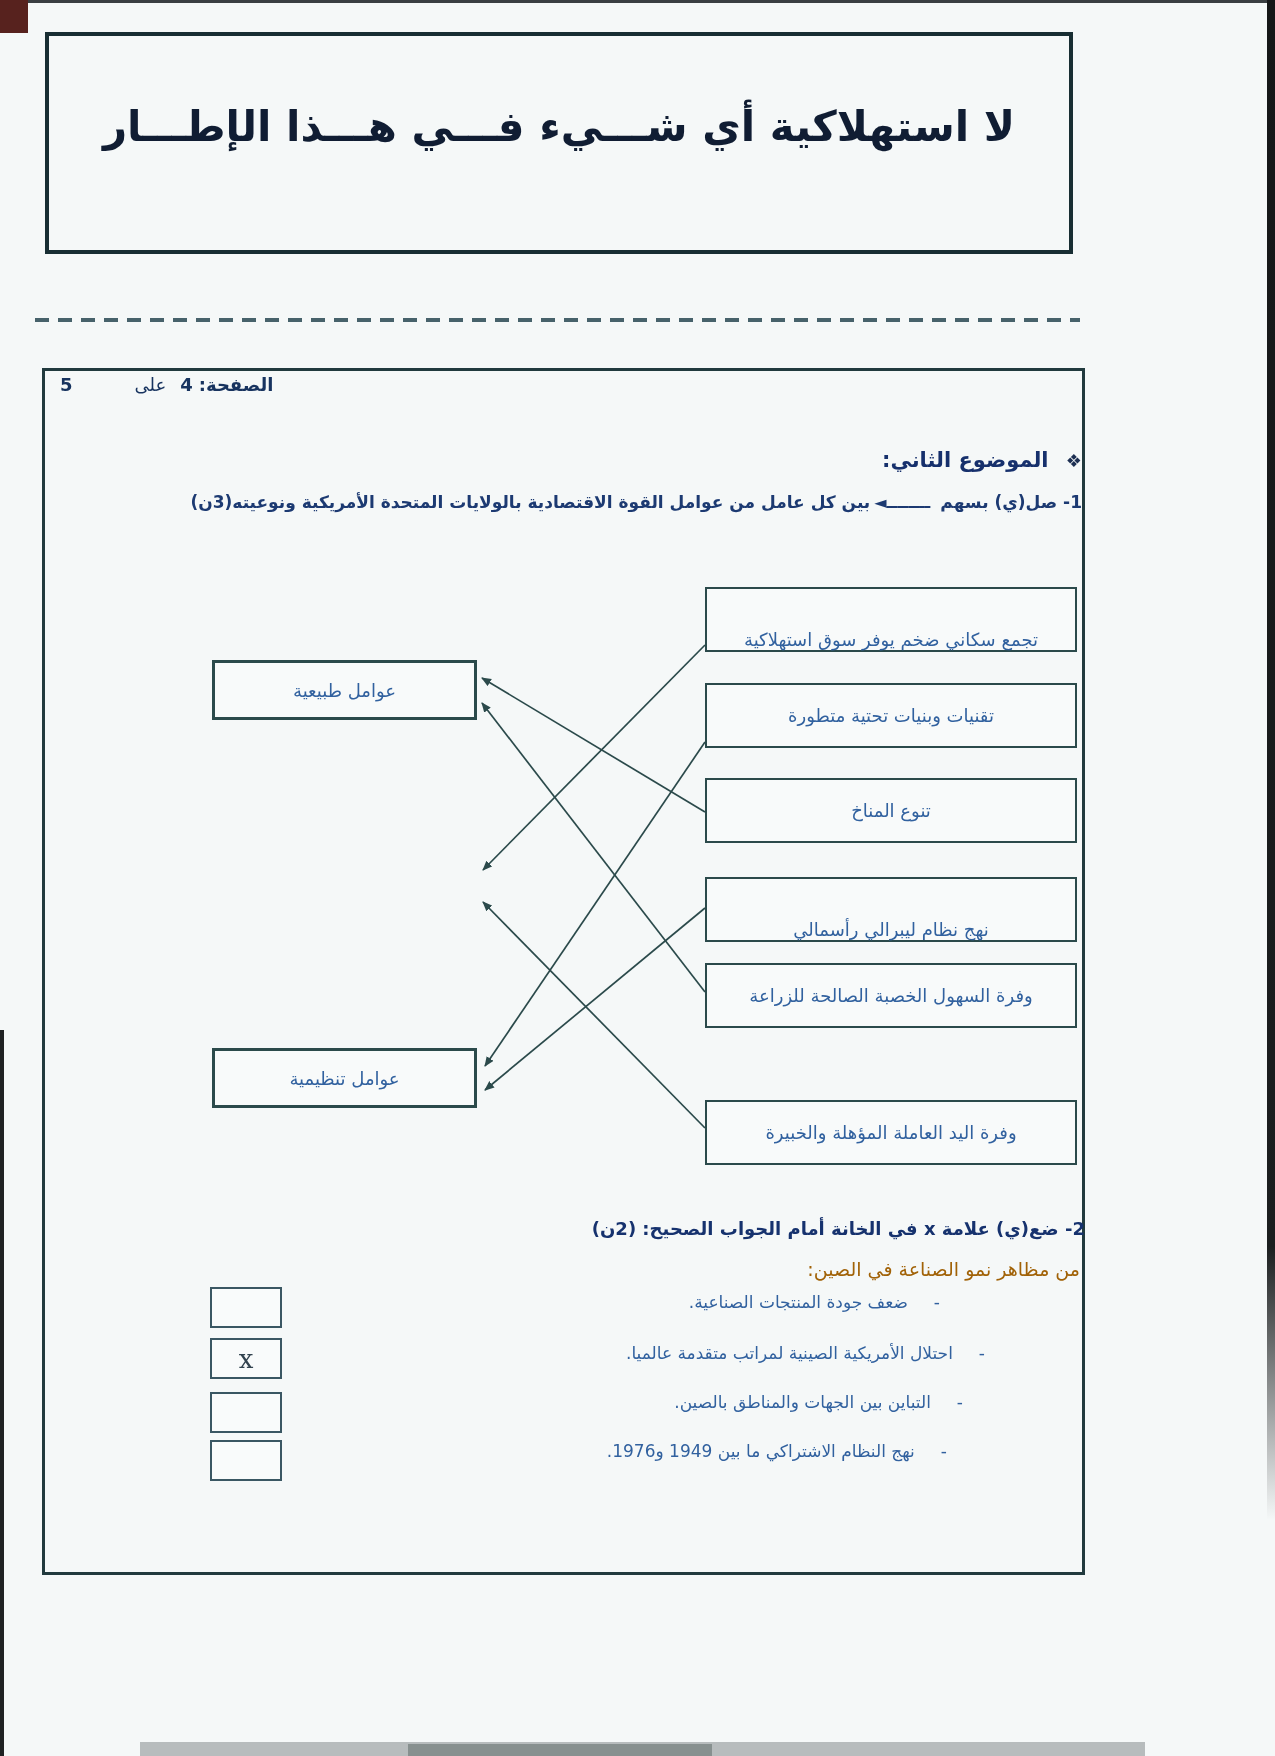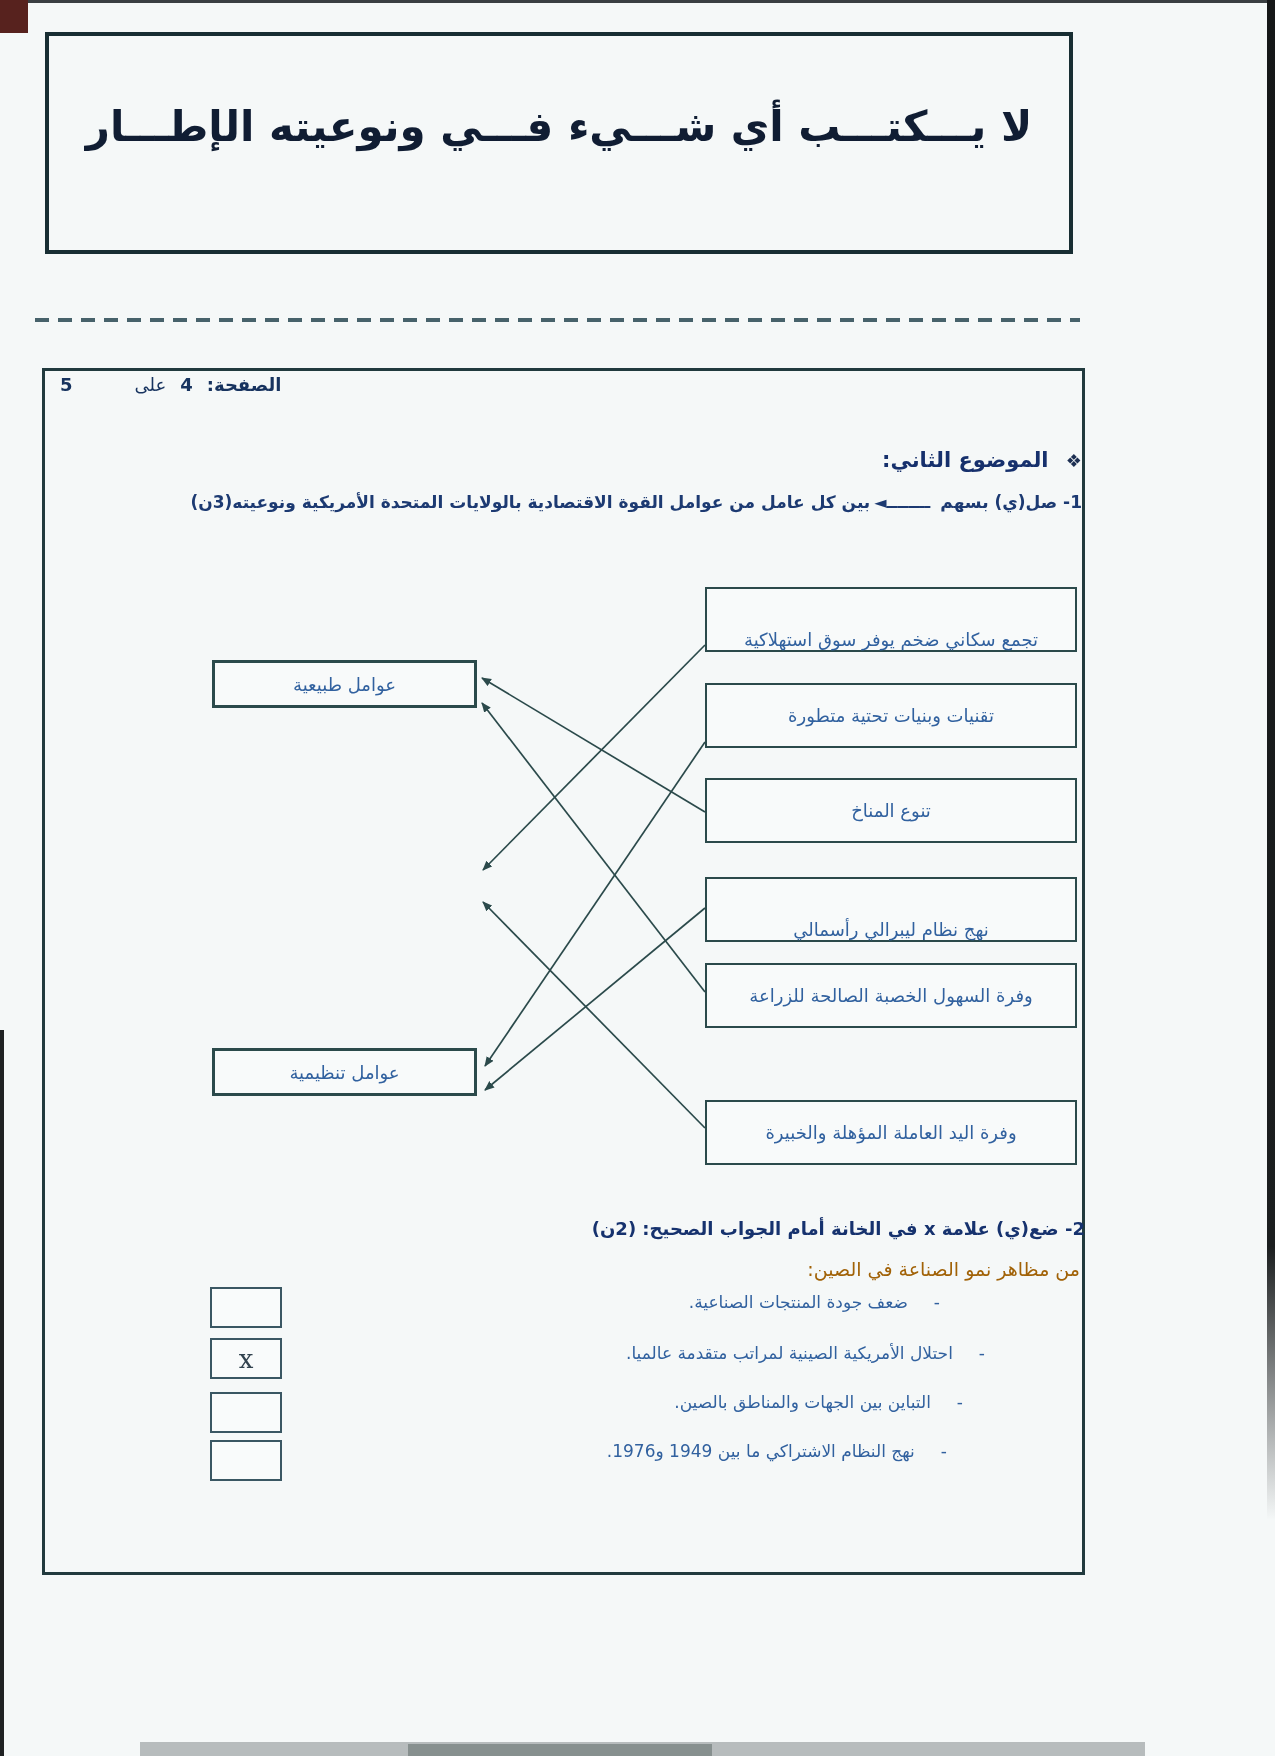--- a/index.html
+++ b/index.html
@@ -31,38 +31,38 @@
   
   .dashes { position:absolute; left:35px; top:318px; width:1045px; height:4px;
             background:repeating-linear-gradient(90deg,#47626b 0 14px,transparent 14px 23px); }
 
   
   .main-box { position:absolute; left:42px; top:368px; width:1043px; height:1207px;
               border:3px solid #213a3e; }
 
   .page-label { position:absolute; left:60px; top:374px; direction:rtl;
                 display:flex; align-items:baseline; color:#17335f; font-size:18px; font-weight:bold; }
-  .page-label .lbl { margin-left:14px; }
+  .page-label .lbl { margin-left:6px; }
   .page-label .cur { margin-left:14px; }
   .page-label .sep { margin-left:62px; font-weight:normal; }
 
   .section-title { position:absolute; right:193px; top:448px; direction:rtl;
                    font-size:21px; font-weight:bold; color:#16306c; white-space:nowrap; }
   .section-title .bullet { margin-left:10px; font-size:18px; color:#1c2f52; }
 
   .q1 { position:absolute; right:193px; top:492px; direction:rtl; white-space:nowrap;
         font-size:17px; font-weight:bold; color:#1c3a72; display:flex; align-items:center; }
   .q1 .arrow { direction:ltr; unicode-bidi:bidi-override; margin:0 10px 0 4px;
                color:#1c3a72; font-size:16px; letter-spacing:-1px; }
 
   
   .mbox { position:absolute; border:3px solid #2b4a4b; background:rgba(255,255,255,.35);
           display:flex; align-items:center; justify-content:center;
           direction:rtl; font-size:18px; color:#31619f; text-align:center; }
-  .cat  { left:212px; width:265px; height:48px; }
+  .cat  { left:212px; width:265px; height:60px; }
   .fact { left:705px; width:372px; height:65px; border-width:2px; }
   #cat-0 { top:660px; } #cat-1 { top:852px; } #cat-2 { top:1048px; }
   #fact-0 { top:587px;align-items:flex-end; } #fact-1 { top:683px; } #fact-2 { top:778px; }
   #fact-3 { top:877px;align-items:flex-end; } #fact-4 { top:963px; } #fact-5 { top:1100px; }
 
   svg.links { position:absolute; left:0; top:0; width:1275px; height:1756px; pointer-events:none; }
 
   
   .q2-header { position:absolute; right:190px; top:1218px; direction:rtl; white-space:nowrap;
                font-size:18px; font-weight:bold; color:#16326e; }
@@ -87,21 +87,21 @@
 <div id="page">
 
   <div class="top-edge"></div>
   <div class="corner-mark"></div>
   <div class="right-edge"></div>
   <div class="left-edge"></div>
   <div class="bottom-band"></div>
   <div class="bottom-dark"></div>
 
   <div class="header-box">
-    <div class="txt">لا يـــكتـــب أي شـــيء فـــي ونوعيته الإطـــار</div>
+    <div class="txt">لا استهلاكية أي شـــيء فـــي هـــذا الإطـــار</div>
   </div>
 
   <div class="dashes"></div>
 
   <div class="main-box"></div>
 
   <div class="page-label">
     <span class="lbl">الصفحة:</span>
     <span class="cur">4</span>
     <span class="sep">على</span>

